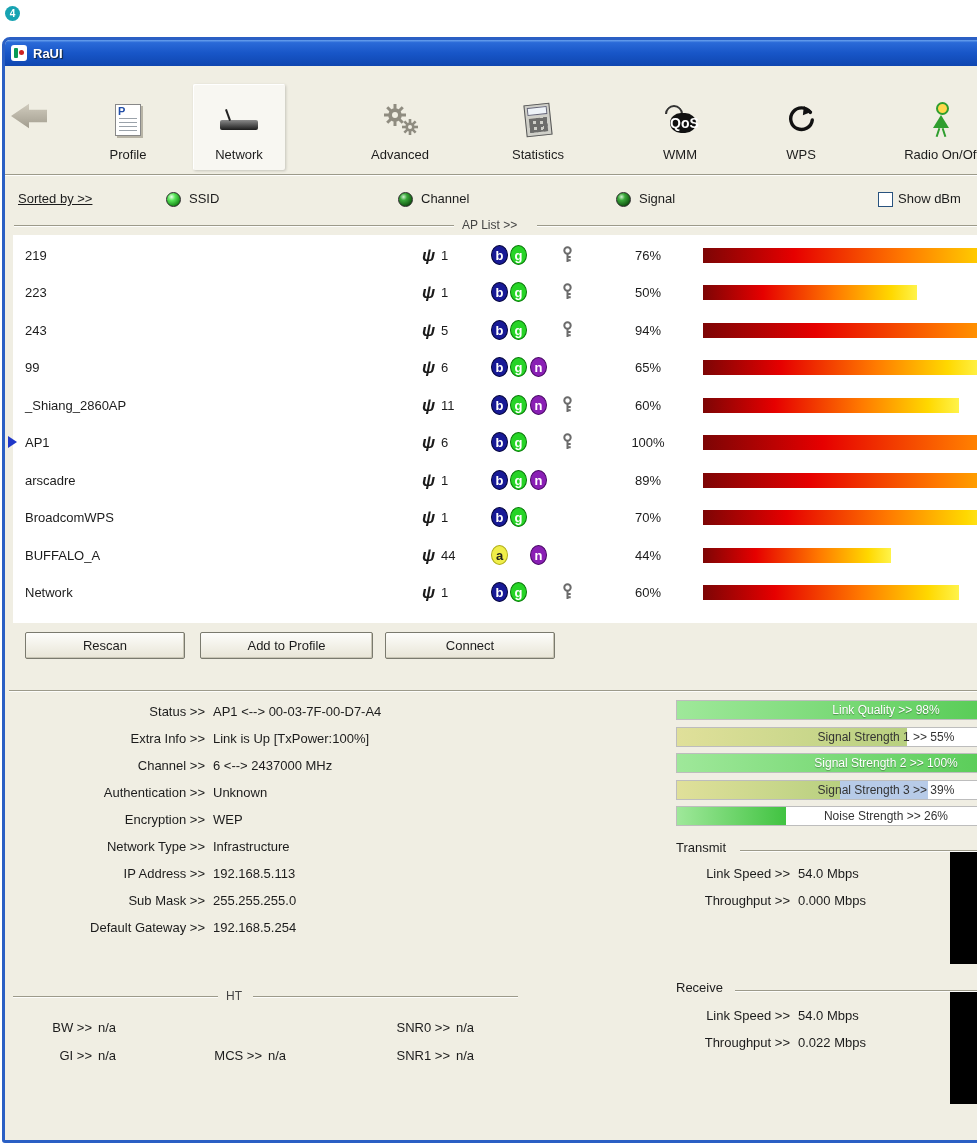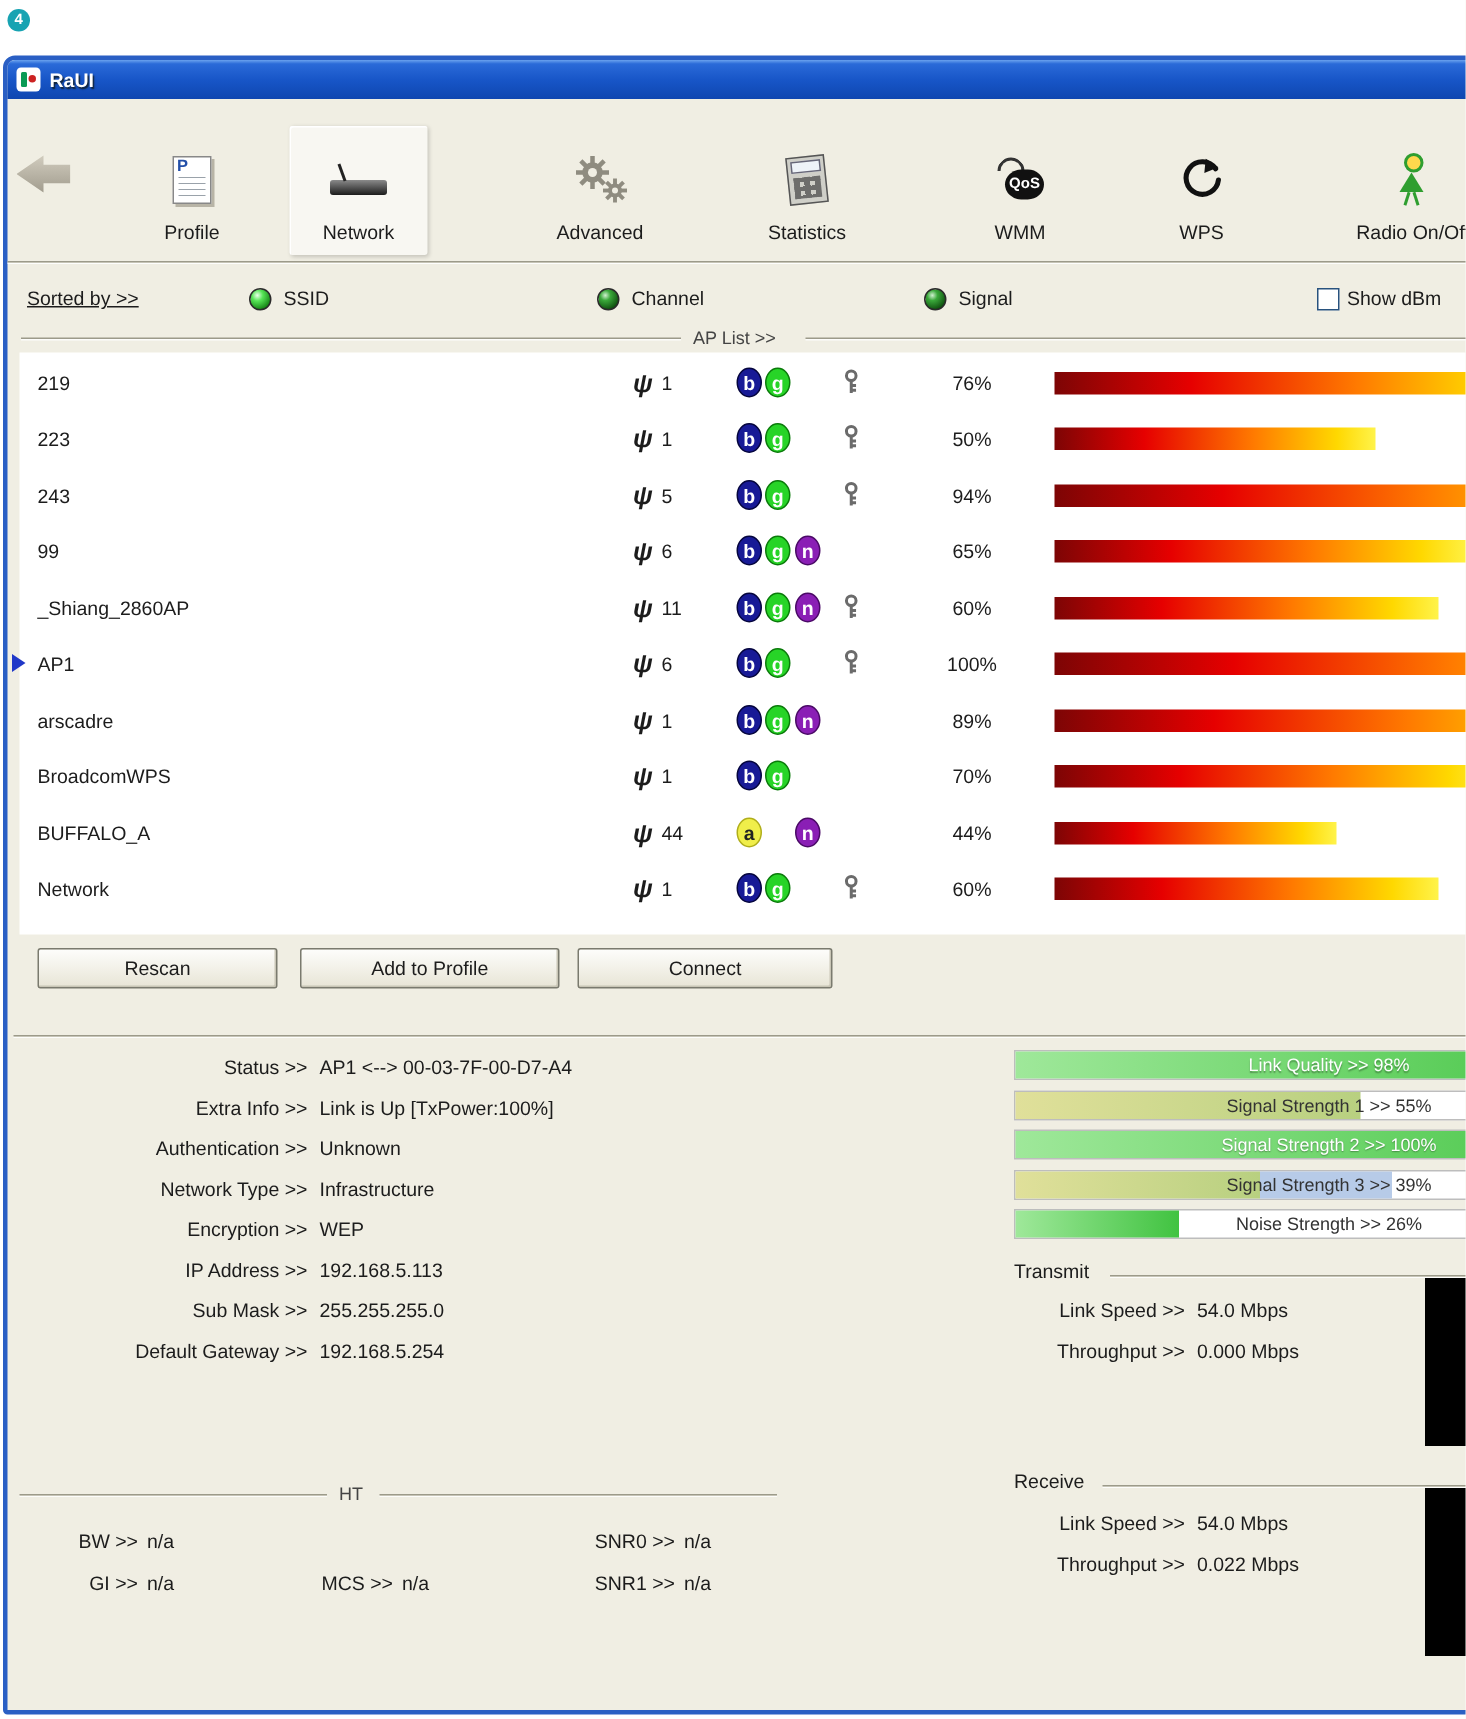--- a/index.html
+++ b/index.html
@@ -45,21 +45,21 @@
   .ic-calc{width:24px;height:30px;background:#cfcfc8;border:1px solid #555;transform:rotate(-6deg);position:relative;}
   .ic-calc::before{content:"";position:absolute;top:2px;left:2px;right:2px;height:6px;background:#eef3f8;border:1px solid #667;}
   .ic-calc::after{content:"";position:absolute;left:3px;right:3px;top:13px;bottom:3px;opacity:.8;
      background-image:repeating-linear-gradient(90deg,#555 0 4px,transparent 4px 7px),
                       repeating-linear-gradient(180deg,#555 0 3px,transparent 3px 6px);}
 
   .ic-wmm{width:34px;height:30px;position:relative;}
   .ic-wmm::before{content:"";position:absolute;left:2px;top:0;width:14px;height:14px;border:2px solid #333;
                   border-right-color:transparent;border-bottom-color:transparent;border-radius:50%;transform:rotate(45deg);}
   .ic-wmm .qos{position:absolute;right:1px;bottom:2px;width:26px;height:20px;background:#111;
-               border-radius:50%/60%;color:#fff;font-size:10px;font-weight:bold;text-align:center;line-height:20px;}
+               border-radius:50%/60%;color:#fff;font-size:14px;font-weight:bold;text-align:center;line-height:20px;}
 
   .ic-radio{width:24px;height:36px;position:relative;}
   .ic-radio .head{position:absolute;top:0;left:6px;width:9px;height:9px;border-radius:50%;
                   background:#ffd84d;border:2px solid #2f9e2f;}
   .ic-radio .bdy{position:absolute;top:13px;left:3px;width:0;height:0;
                  border-left:8px solid transparent;border-right:8px solid transparent;border-bottom:13px solid #2f9e2f;}
   .ic-radio .lg1,.ic-radio .lg2{position:absolute;top:26px;width:2px;height:9px;background:#2f9e2f;}
   .ic-radio .lg1{left:7px;transform:rotate(18deg);} .ic-radio .lg2{left:13px;transform:rotate(-18deg);}
 
   
@@ -391,23 +391,24 @@
 
   <div class="btn" style="left:20px;width:160px;">Rescan</div>
   <div class="btn" style="left:195px;width:173px;">Add to Profile</div>
   <div class="btn" style="left:380px;width:170px;">Connect</div>
 
   <div class="mid-divider"></div>
 
   <div class="status-box">
     <div class="sfield"><span class="sl">Status &gt;&gt;</span><span class="sv">AP1 &lt;--&gt; 00-03-7F-00-D7-A4</span></div>
     <div class="sfield"><span class="sl">Extra Info &gt;&gt;</span><span class="sv">Link is Up [TxPower:100%]</span></div>
+    <div class="sfield"><span class="sl">Channel &gt;&gt;</span><span class="sv">6 &lt;--&gt; 2437000 MHz</span></div>
     <div class="sfield"><span class="sl">Authentication &gt;&gt;</span><span class="sv">Unknown</span></div>
+    <div class="sfield"><span class="sl">Encryption &gt;&gt;</span><span class="sv">WEP</span></div>
     <div class="sfield"><span class="sl">Network Type &gt;&gt;</span><span class="sv">Infrastructure</span></div>
-    <div class="sfield"><span class="sl">Encryption &gt;&gt;</span><span class="sv">WEP</span></div>
     <div class="sfield"><span class="sl">IP Address &gt;&gt;</span><span class="sv">192.168.5.113</span></div>
     <div class="sfield"><span class="sl">Sub Mask &gt;&gt;</span><span class="sv">255.255.255.0</span></div>
     <div class="sfield"><span class="sl">Default Gateway &gt;&gt;</span><span class="sv">192.168.5.254</span></div>
   </div>
 
   <span class="group-line" style="left:8px;top:956px;width:205px;"></span>
   <span class="group-title" style="left:221px;top:949px;">HT</span>
   <span class="group-line" style="left:248px;top:956px;width:265px;"></span>
 
   <div class="ht-field" style="left:25px;top:980px;"><span class="ht-l w62">BW &gt;&gt;</span><span>n/a</span></div>

